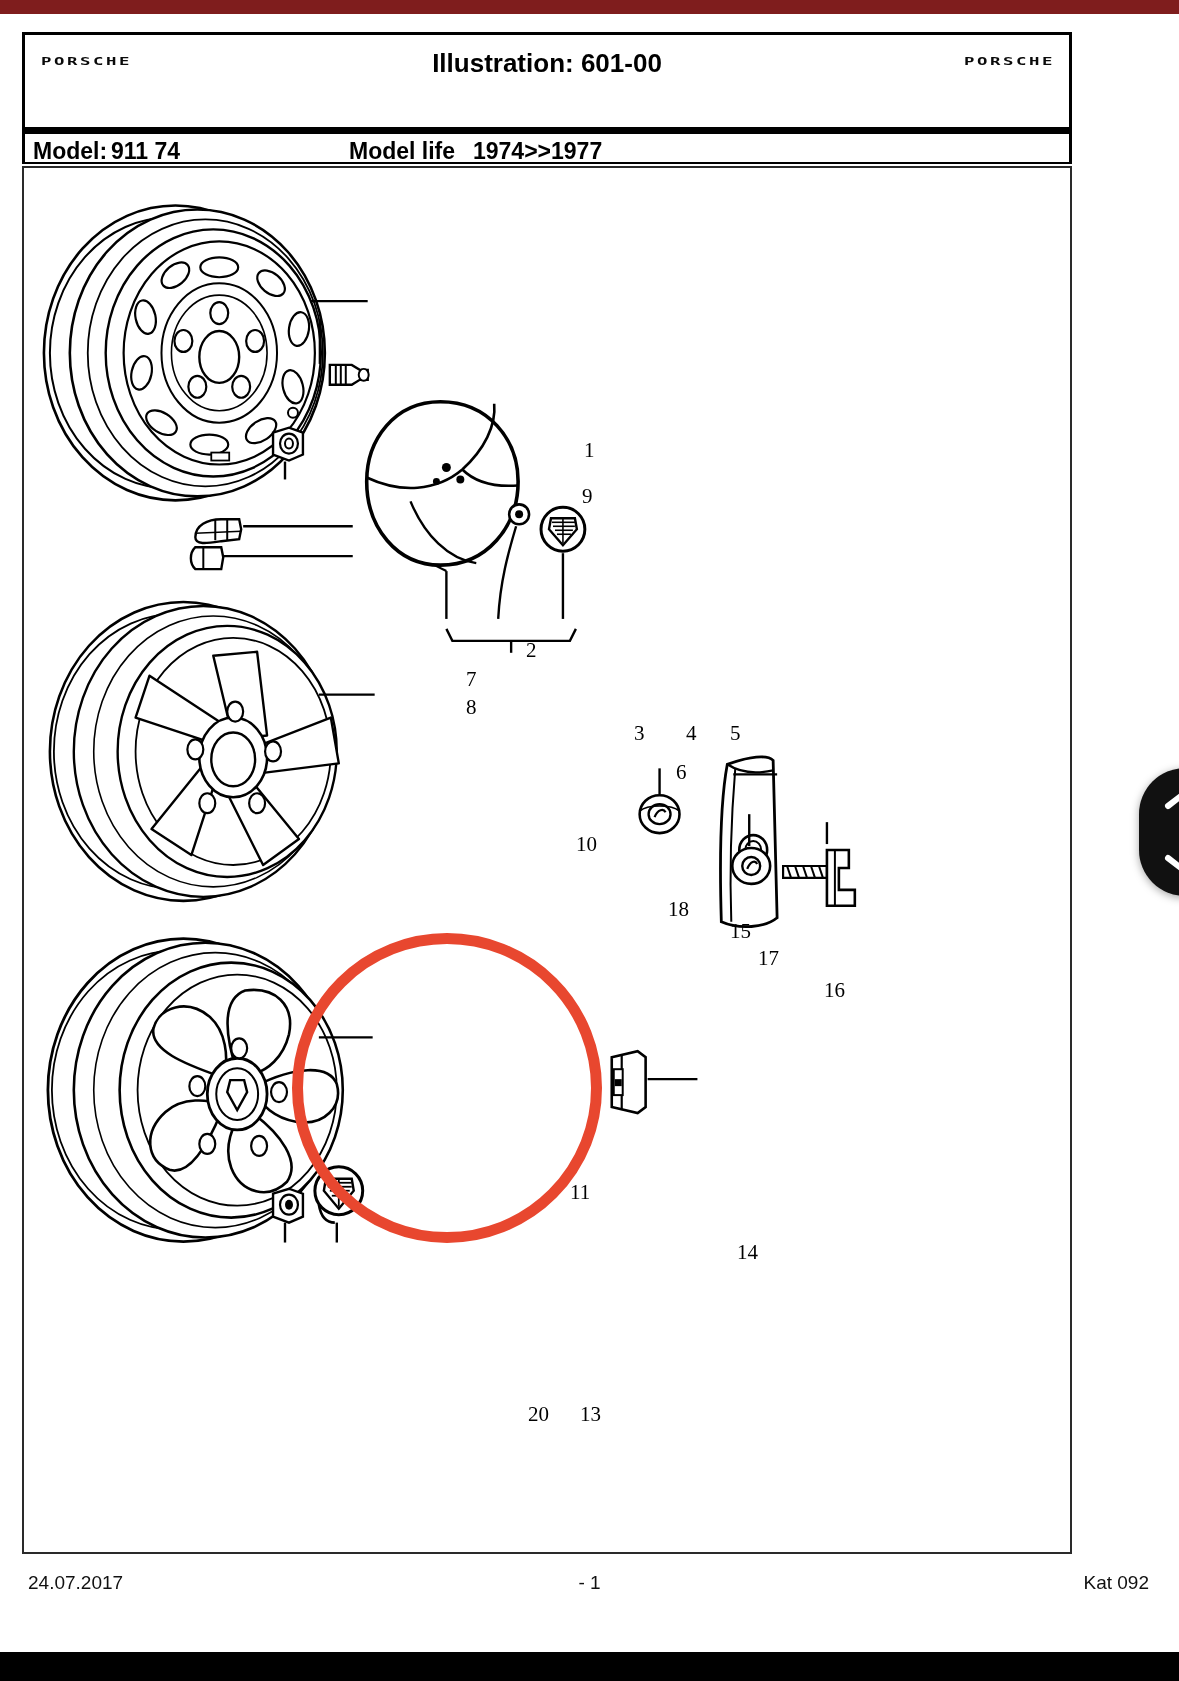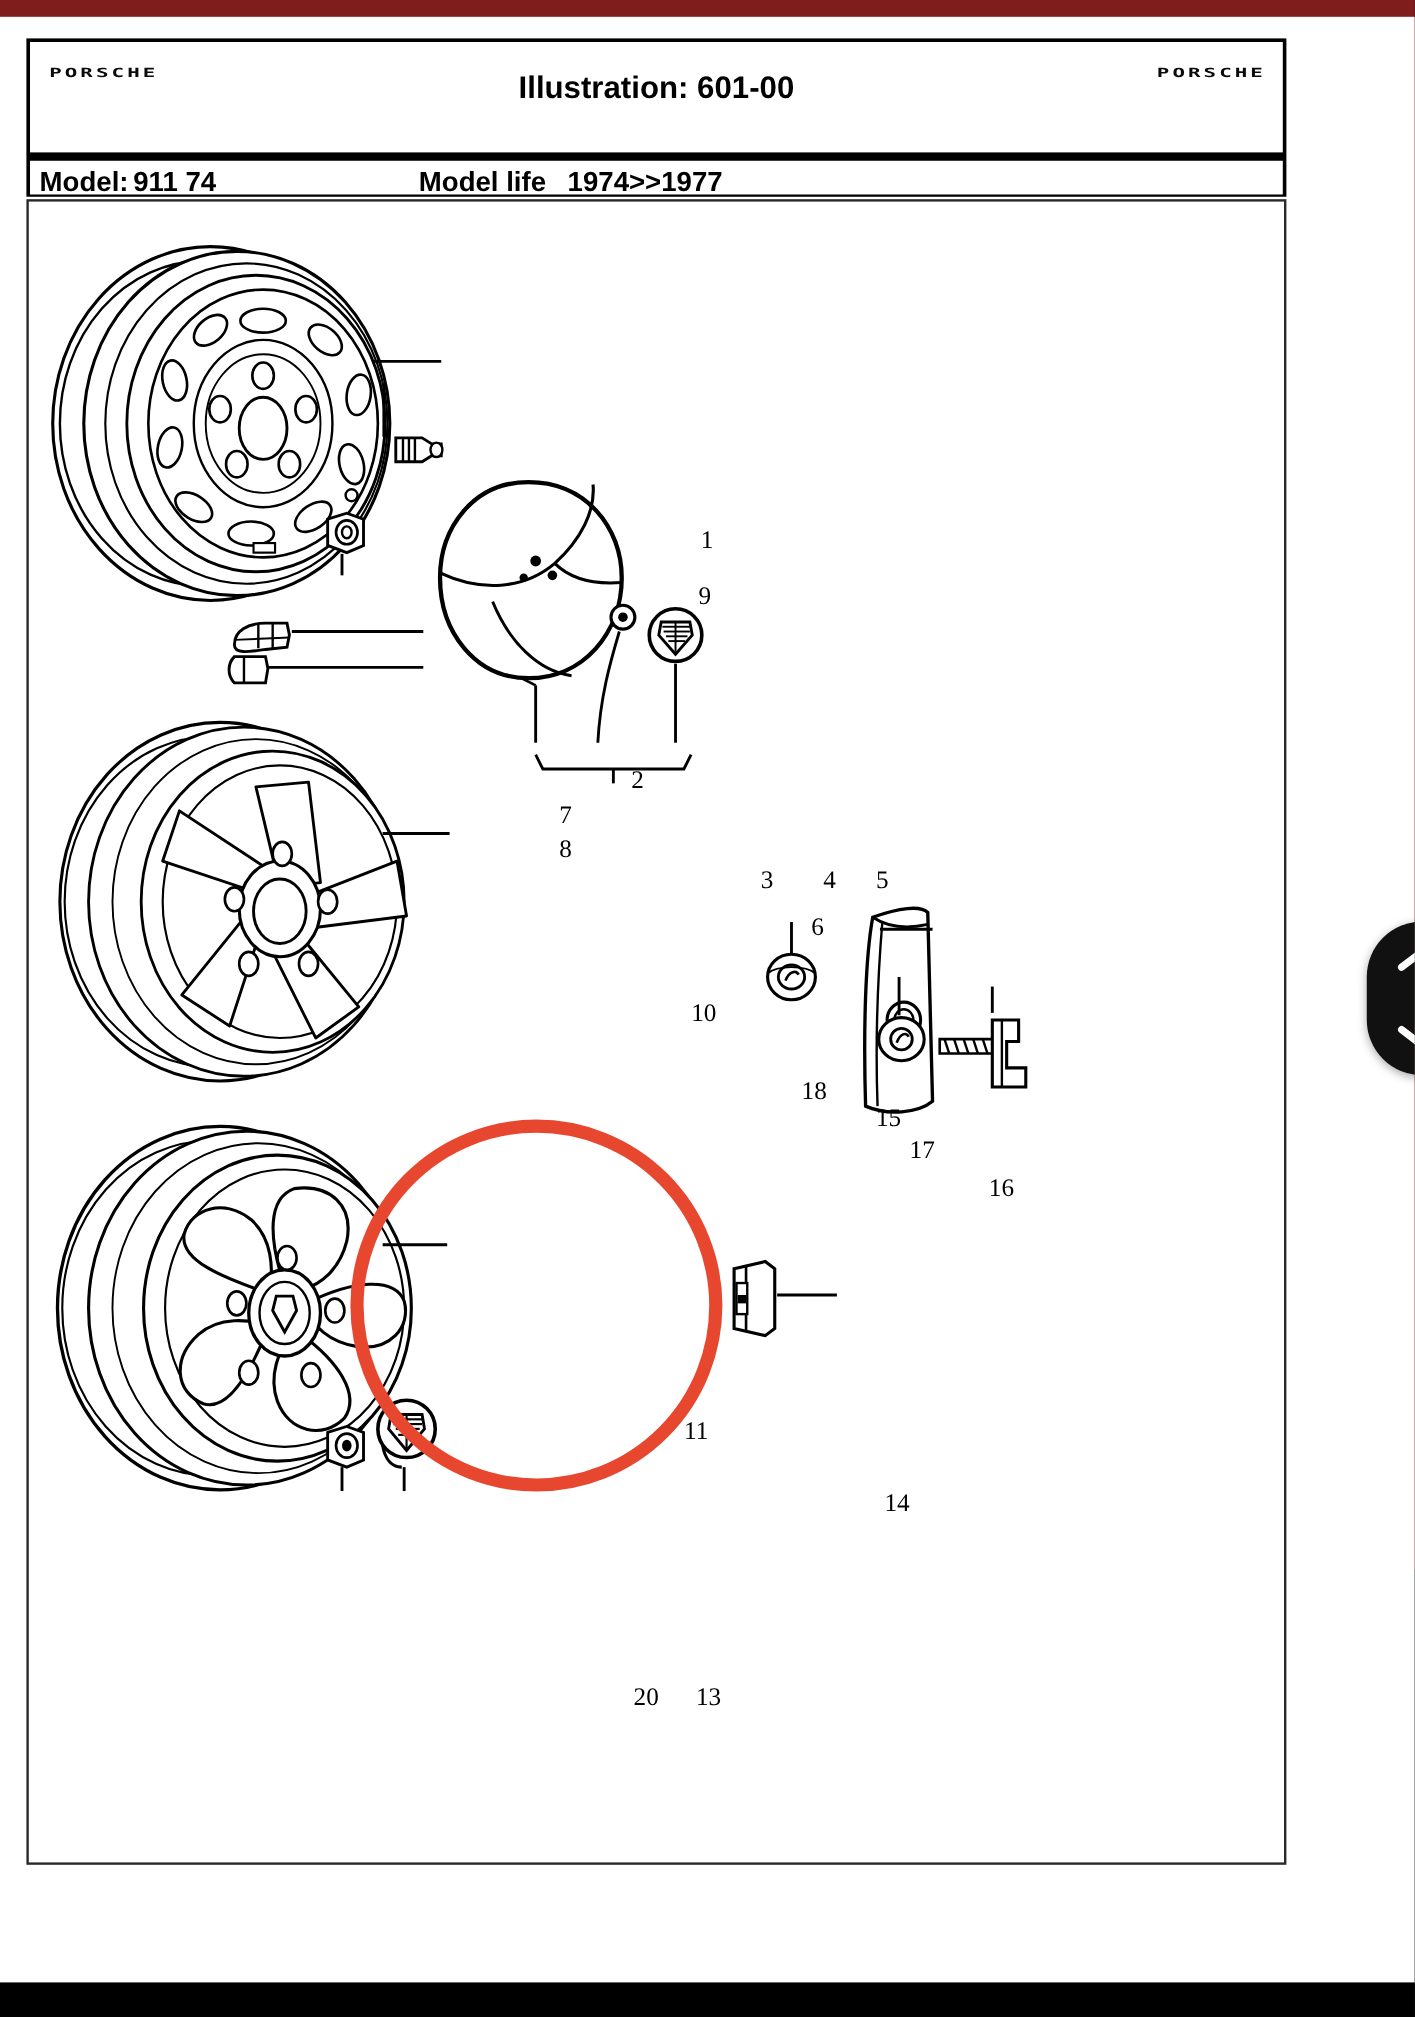--- a/index.html
+++ b/index.html
@@ -54,21 +54,21 @@
     color: #0a0a0a;
     transform: scaleY(0.62) scaleX(1.02);
     transform-origin: left top;
     white-space: nowrap;
   }
   #porsche-left  { left: 16px; }
   #porsche-right { right: 16px; }
   #illustration-title {
     position: absolute;
     left: 0; right: 0;
-    top: 23px;
+    top: 13px;
     text-align: center;
     font-size: 26px;
     font-weight: 700;
     color: #000;
     letter-spacing: 0px;
   }
 
   
   #model-strip {
     position: absolute;
@@ -458,20 +458,25 @@
       <div class="callout" style="left:556px;  top:1234px;">13</div>
       <div class="callout" style="left:688px;  top:1072px;margin-left:25px;">14</div>
       <div class="callout" style="left:706px;  top:751px;">15</div>
       <div class="callout" style="left:800px;  top:810px;">16</div>
       <div class="callout" style="left:734px;  top:778px;text-align:center;">17</div>
       <div class="callout" style="left:644px;  top:729px;text-align:right;">18</div>
 
       <div id="annot-circle"></div>
     </div>
 
+    <div id="footer">
+      <div class="footer-cell" id="footer-date">24.07.2017</div>
+      <div class="footer-cell" id="footer-page">- 1</div>
+      <div class="footer-cell" id="footer-kat">Kat 092</div>
+    </div>
   </div>
 
   <div id="scroll-pill">
     <svg class="chev" viewBox="0 0 46 26">
       <line x1="6" y1="19" x2="23" y2="6"></line>
       <line x1="23" y1="6" x2="40" y2="19"></line>
     </svg>
     <svg class="chev" viewBox="0 0 46 26">
       <line x1="6" y1="7" x2="23" y2="20"></line>
       <line x1="23" y1="20" x2="40" y2="7"></line>

